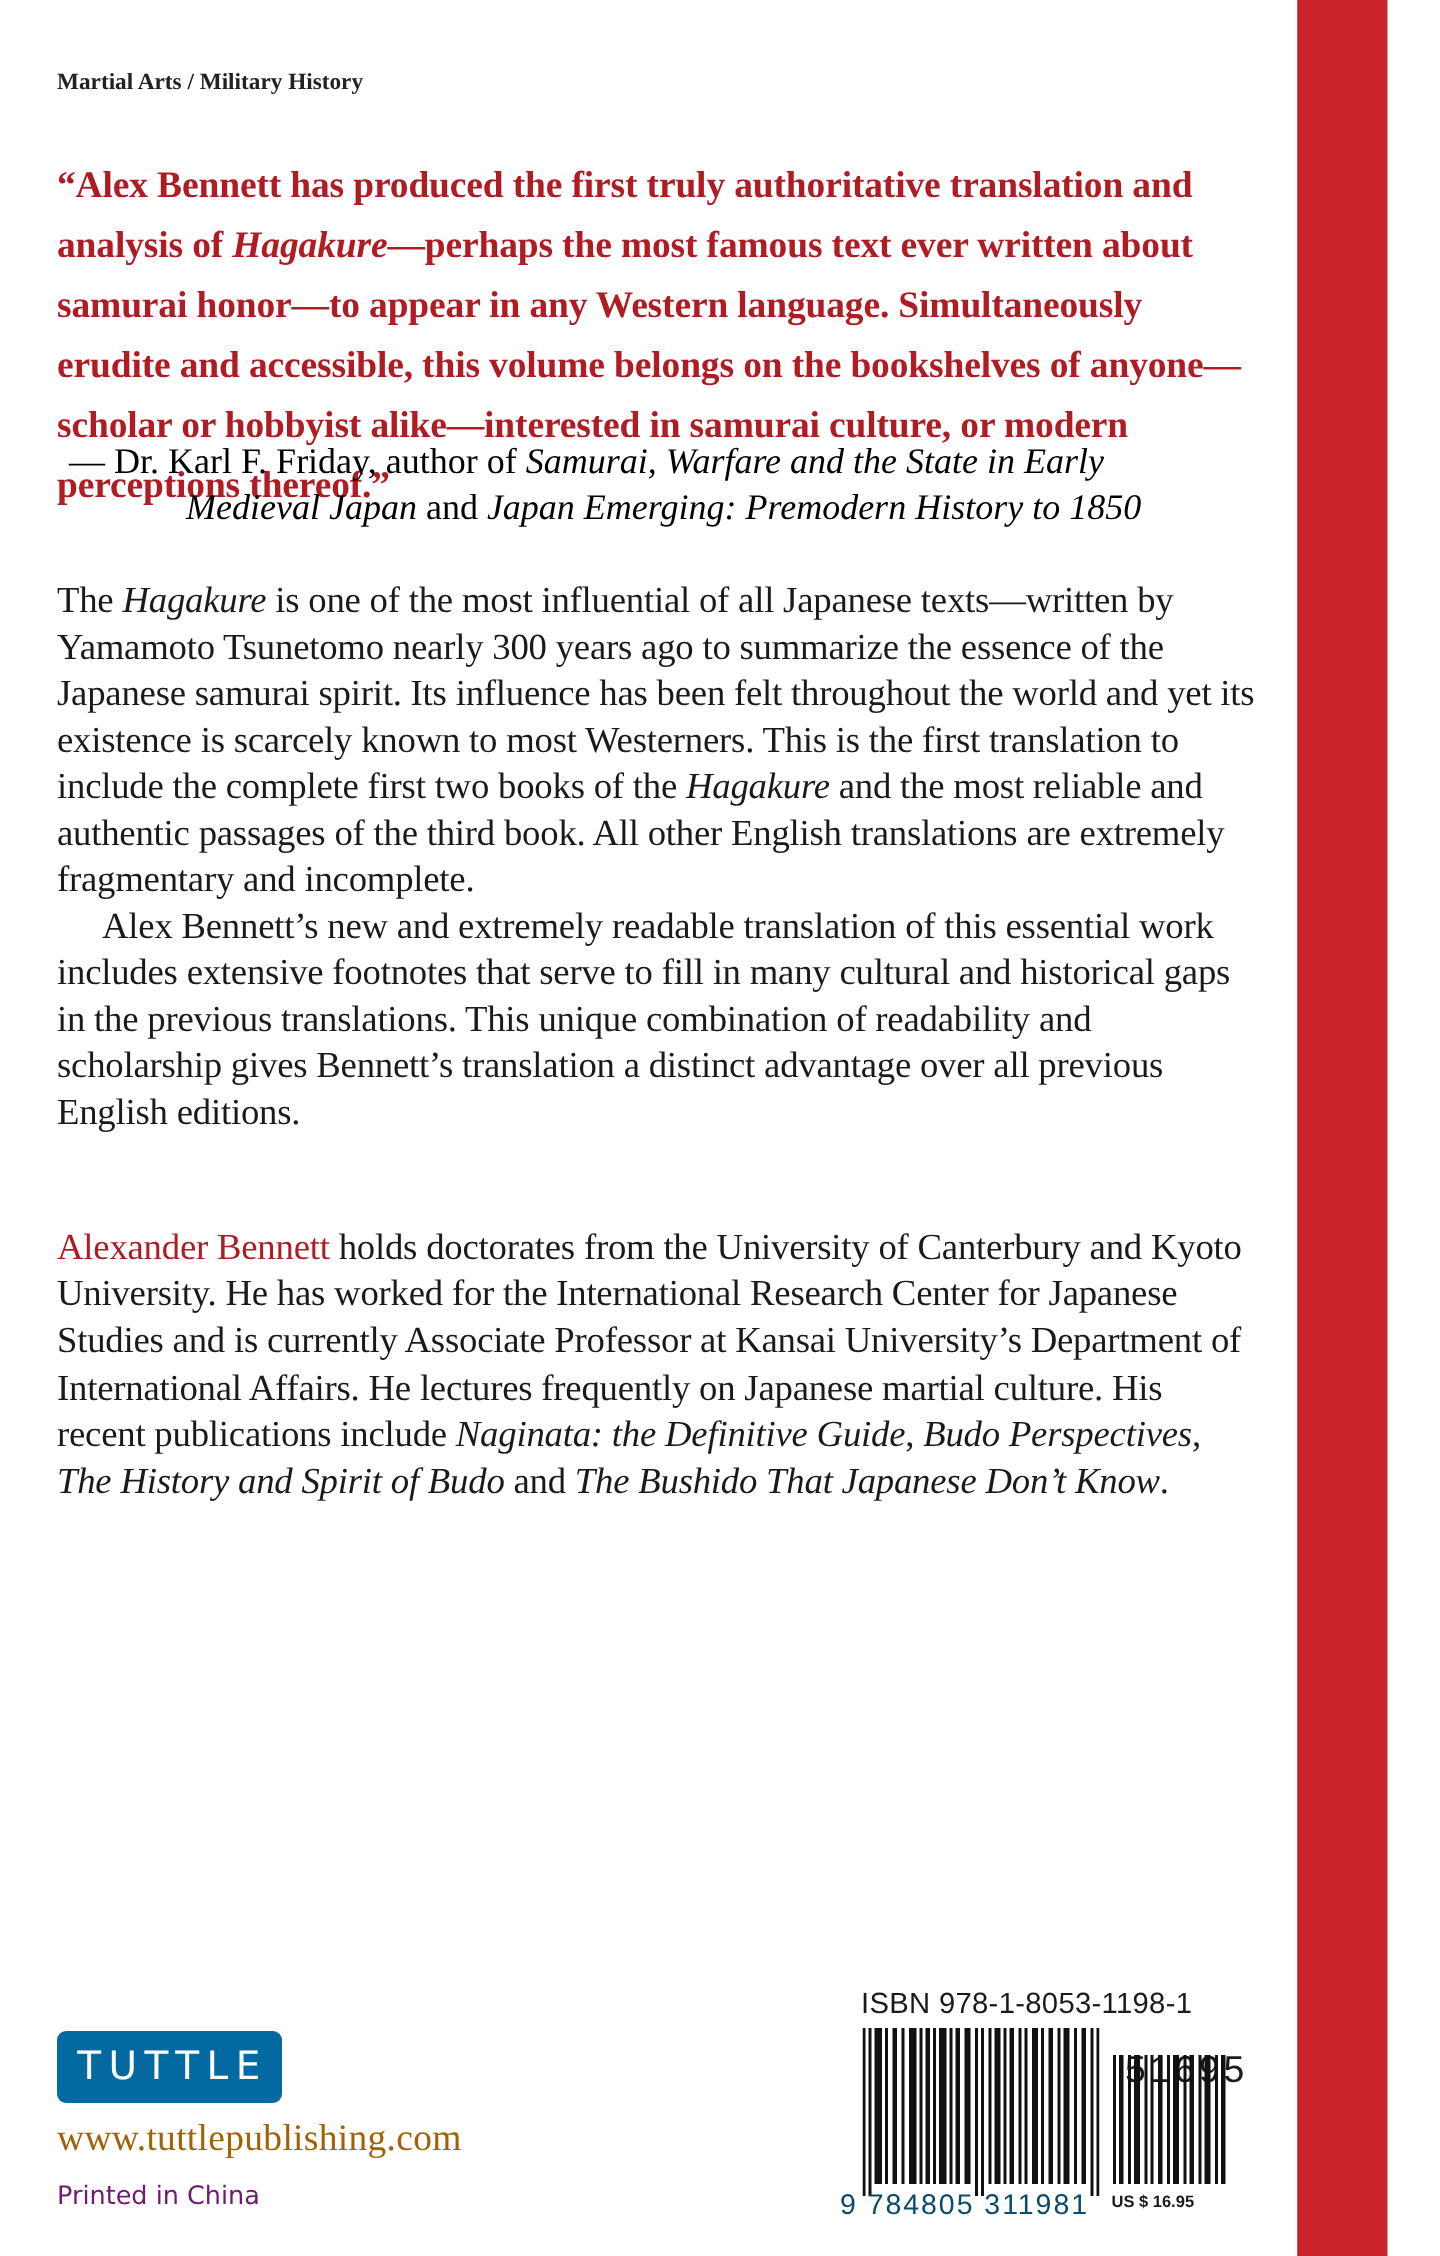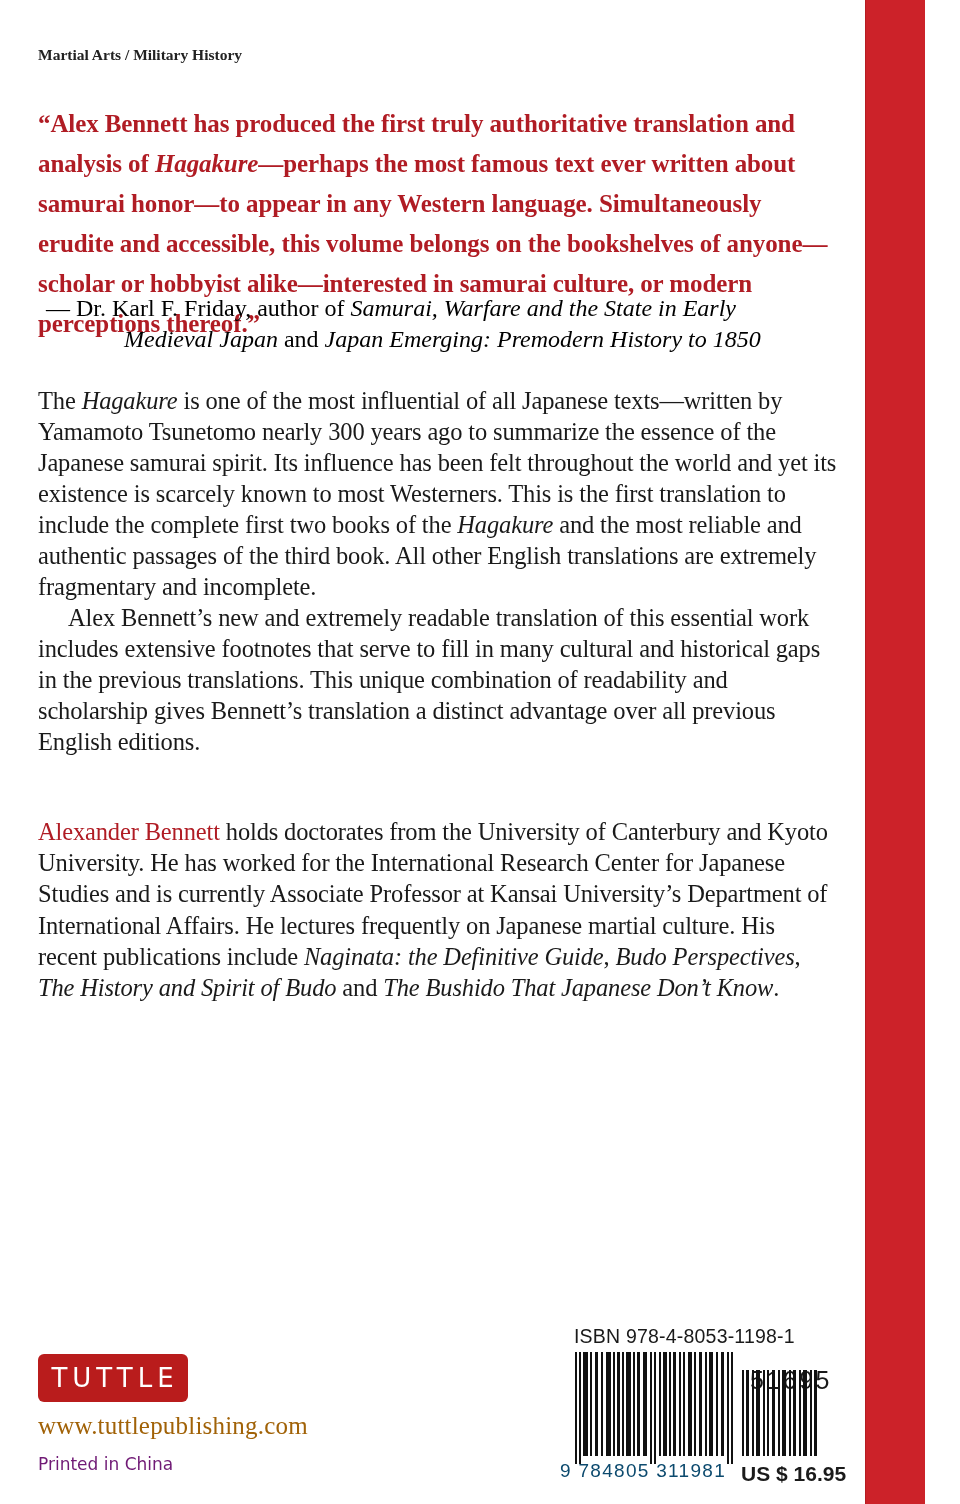--- a/index.html
+++ b/index.html
@@ -29,21 +29,21 @@
       font-size: 24.5px; line-height: 31px; color: #1a1a1a; letter-spacing: -0.15px;
     }
     .desc p { margin: 0; }
     .desc p.indent { text-indent: 30px; }
     .bio {
       position: absolute; left: 38px; top: 816px; width: 800px;
       font-size: 24.5px; line-height: 31.2px; color: #1a1a1a; letter-spacing: -0.15px;
     }
     .bio .name { color: #b01c24; }
     .tuttle-logo {
-      position: absolute; left: 38px; top: 1354px; width: 150px; height: 48px; background: #b91c1c;
+      position: absolute; left: 38px; top: 1354px; width: 150px; height: 48px; background: #0369a1;
       border-radius: 6px; color: #fff; font-family: "DejaVu Sans", sans-serif;
       font-size: 26px; letter-spacing: 5px; display: flex; align-items: center; justify-content: center;
       padding-left: 4px; box-sizing: border-box;
     }
     .website {
       position: absolute; left: 38px; top: 1412px; font-family: Liberation Serif, serif;
       font-size: 25px; color: #a16207; letter-spacing: 0.2px;
     }
     .printed {
       position: absolute; left: 38px; top: 1454px; font-family: "DejaVu Sans", sans-serif;
@@ -58,21 +58,21 @@
       font-size: 25px; color: #1a1a1a; letter-spacing: 2.5px;
     }
     .barcode-main { position: absolute; left: 575px; top: 1352px; width: 158px; height: 112px; }
     .barcode-addon { position: absolute; left: 742px; top: 1370px; width: 76px; height: 86px; }
     .barcode-digits {
       position: absolute; left: 560px; top: 1460px; font-family: "Liberation Sans", sans-serif;
       font-size: 19px; color: #0c4a6e; letter-spacing: 1.3px;
     }
     .price {
       position: absolute; left: 741px; top: 1462px; font-family: "Liberation Sans", sans-serif;
-      font-size: 21px; color: #1a1a1a; font-weight: bold;
+      font-size: 11px; color: #1a1a1a; font-weight: bold;
     }
   </style>
 </head>
 <body>
 
 <div class="red-band"></div>
 
 <div class="category">Martial Arts / Military History</div>
 
 <div class="quote">
@@ -90,21 +90,21 @@
 </div>
 
 <div class="bio">
   <span class="name">Alexander Bennett</span><span> holds doctorates from the University of Canterbury and Kyoto University. He has worked for the International Research Center for Japanese Studies and is currently Associate Professor at Kansai University’s Department of International Affairs. He lectures frequently on Japanese martial culture. His recent publications include </span><i>Naginata: the Definitive Guide</i><span>, </span><i>Budo Perspectives</i><span>, </span><i>The History and Spirit of Budo</i><span> and </span><i>The Bushido That Japanese Don’t Know</i><span>.</span>
 </div>
 
 <div class="tuttle-logo">TUTTLE</div>
 <div class="website">www.tuttlepublishing.com</div>
 <div class="printed">Printed in China</div>
 
-<div class="isbn-text">ISBN 978-4-8053-1198-1</div>
+<div class="isbn-text">ISBN 978-1-8053-1198-1</div>
 <div class="price-code">51695</div>
 
 <svg class="barcode-main" viewBox="0 0 158 112" preserveAspectRatio="none">
   <g fill="#111">
     <rect x="0" y="0" width="2" height="112"></rect>
       <rect x="4" y="0" width="2" height="112"></rect>
     <rect x="8" y="0" width="5" height="104"></rect>
       <rect x="15" y="0" width="2" height="104"></rect>
     <rect x="20" y="0" width="3" height="104"></rect>
       <rect x="26" y="0" width="2" height="104"></rect>

